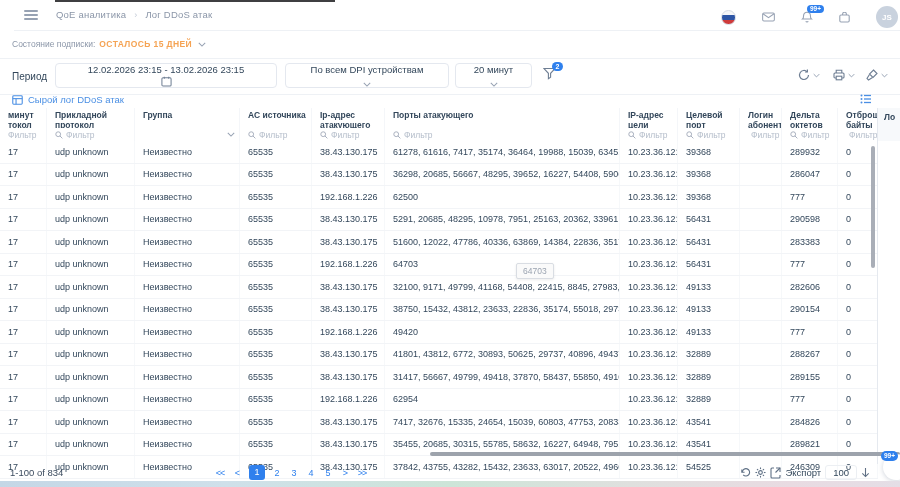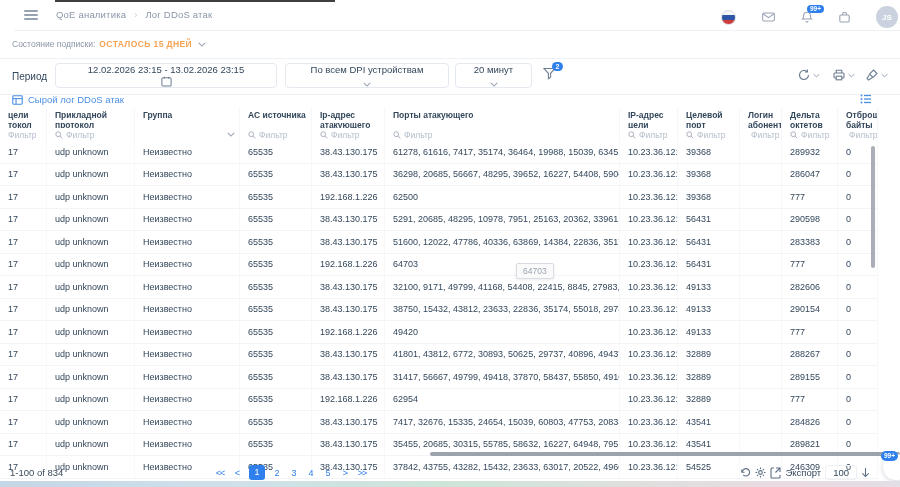--- a/index.html
+++ b/index.html
@@ -213,21 +213,21 @@
           <line x1="4" y1="1.5" x2="11" y2="1.5" stroke="#4a8fe4" stroke-width="1.3"></line>
           <circle cx="1.5" cy="5" r="1" fill="#4a8fe4"></circle>
           <line x1="4" y1="5" x2="11" y2="5" stroke="#4a8fe4" stroke-width="1.3"></line>
           <circle cx="1.5" cy="8.5" r="1" fill="#4a8fe4"></circle>
           <line x1="4" y1="8.5" x2="11" y2="8.5" stroke="#4a8fe4" stroke-width="1.3"></line>
         </svg>
     </div>
   </div>
 
   <div class="abs" id="thead">
-      <div class="th" style="width: 47px;">цели токол</div>
+      <div class="th" style="width: 47px;">минут токол</div>
       <div class="th" style="width: 88px;">Прикладной протокол</div>
       <div class="th" style="width: 105px;">Группа</div>
       <div class="th" style="width: 72px;">АС источника</div>
       <div class="th" style="width: 73px;">Ip-адрес атакующего</div>
       <div class="th" style="width: 235px;">Порты атакующего</div>
       <div class="th" style="width: 58px;">IP-адрес цели</div>
       <div class="th" style="width: 62px;">Целевой порт</div>
       <div class="th" style="width: 42px;">Логин абонента</div>
       <div class="th" style="width: 56px;">Дельта октетов</div>
       <div class="th" style="width: 40px;">Отброшенные байты</div>
@@ -498,20 +498,23 @@
         <div class="td" style="width: 73px;">38.43.130.175</div>
         <div class="td" style="width: 235px;">37842, 43755, 43282, 15432, 23633, 63017, 20522, 49604, 28322, 47469, 16727, 29071, 13636, 566</div>
         <div class="td" style="width: 58px;">10.23.36.121</div>
         <div class="td" style="width: 62px;">54525</div>
         <div class="td" style="width: 42px;"></div>
         <div class="td" style="width: 56px;">246309</div>
         <div class="td" style="width: 40px;">0</div>
       </div>
     </div>
 
+  <div class="abs" id="pinned-col">
+    <div id="pinned-head">Ло</div>
+  </div>
 
   <div class="abs" id="vscroll"></div>
   <div class="abs" id="hscroll"></div>
 
   <div class="abs" id="tooltip">64703</div>
 
   <div class="abs" id="footer">
     <span class="abs" id="range-text">1-100 of 834</span>
     <div class="abs" id="pager">
       <span class="pg">&lt;&lt;</span>

